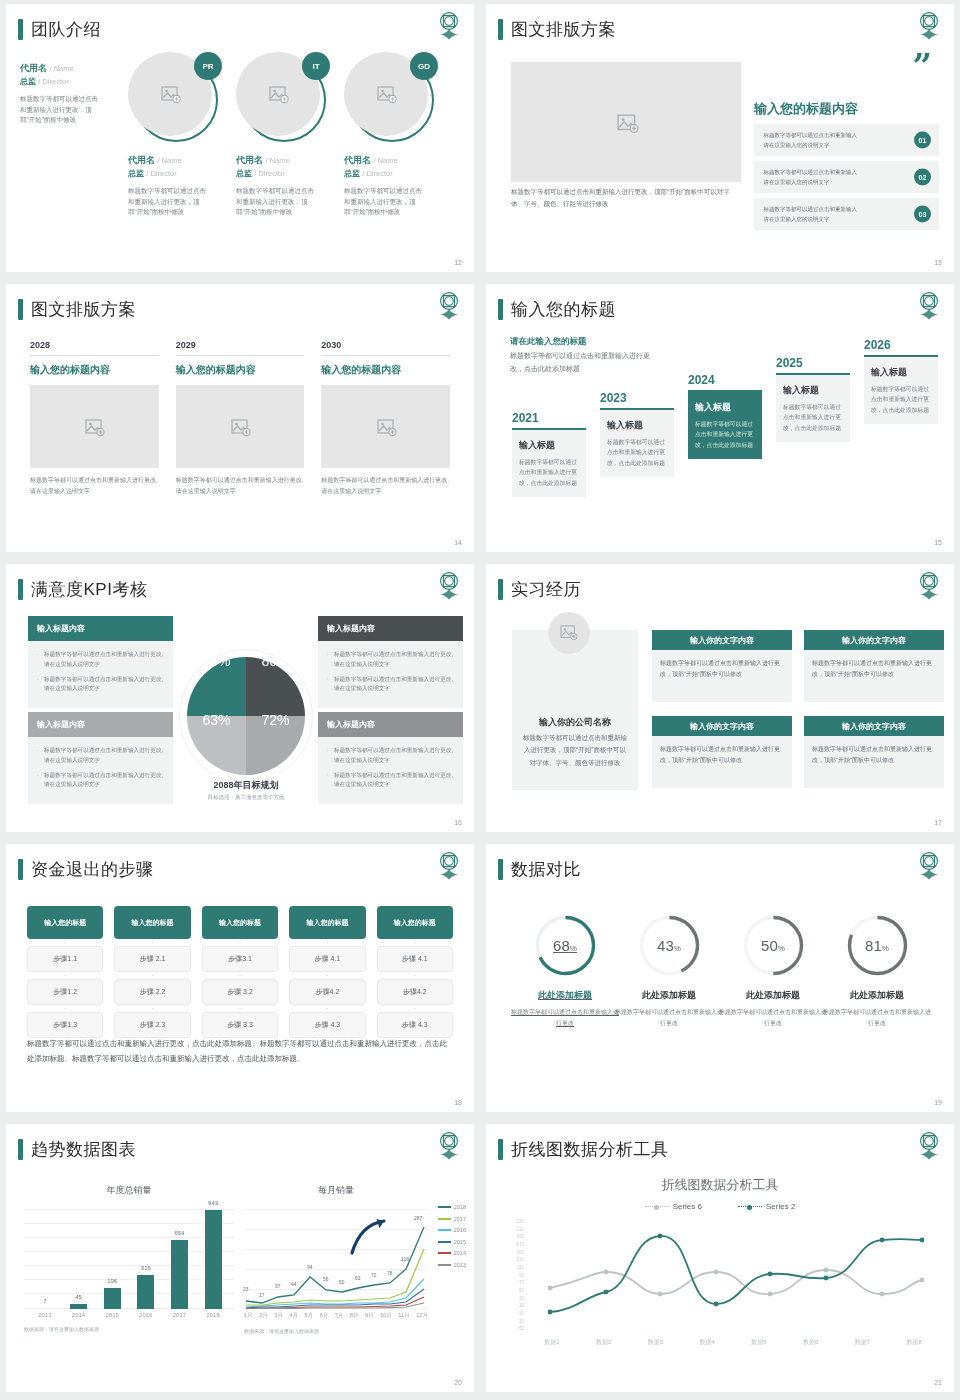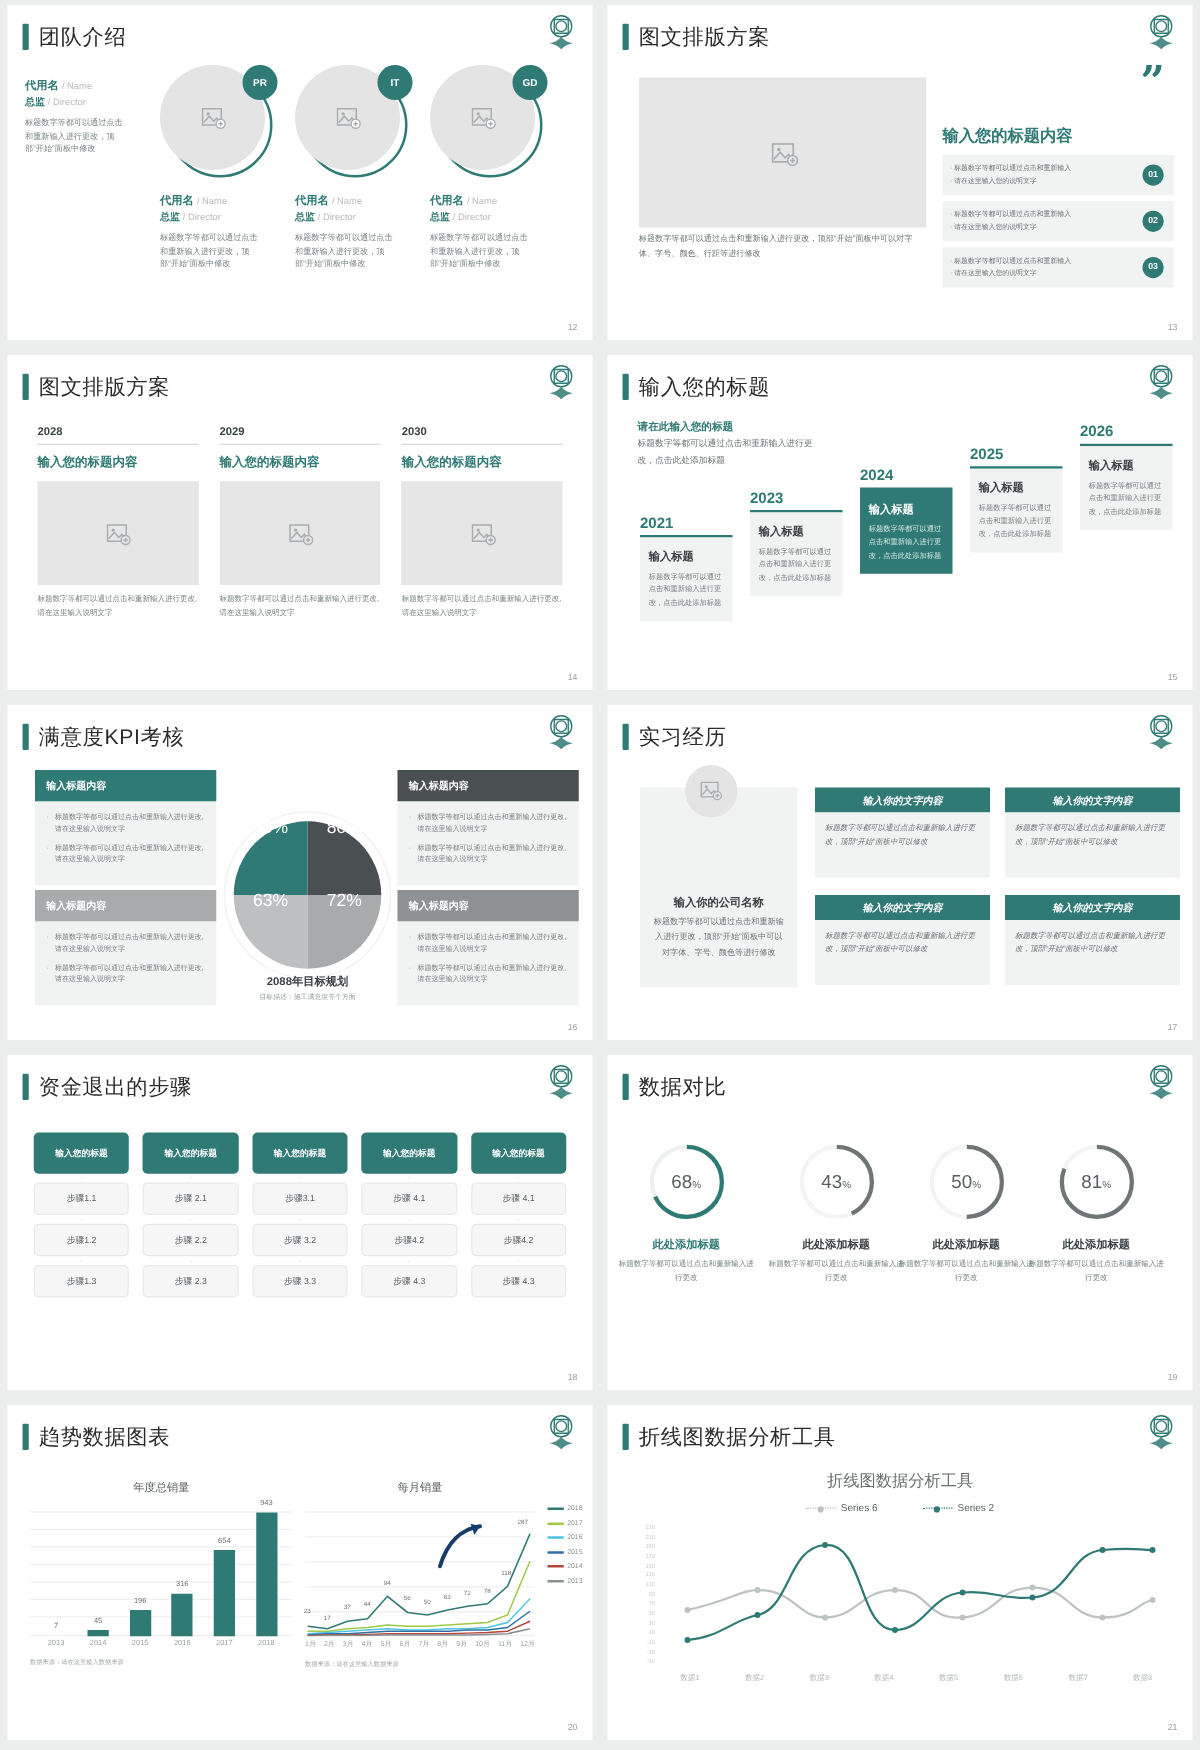--- a/index.html
+++ b/index.html
@@ -117,21 +117,21 @@
   .pie-lab{font-size:5px;margin-top:1px;}
   .s16-foot{position:absolute;left:150px;top:215px;width:180px;text-align:center;}
   .s16-f1{font-size:9px;font-weight:bold;color:#3a3f42;}
   .s16-f2{font-size:5.5px;color:#9aa0a3;margin-top:2px;}
 
   
   .s17-left{position:absolute;left:26px;top:66px;width:126px;height:160px;background:#f1f2f2;}
   .s17-av{position:absolute;left:62px;top:48px;width:42px;height:42px;border-radius:50%;background:#e4e4e4;display:flex;align-items:center;justify-content:center;z-index:2;}
   .s17-lt{position:absolute;left:26px;top:152px;width:126px;text-align:center;font-size:9px;font-weight:bold;color:#3a3f42;}
   .s17-ld{position:absolute;left:36px;top:168px;width:106px;text-align:center;font-size:6.5px;line-height:1.9;color:#6d7275;}
-  .s17-card{position:absolute;width:140px;font-style:italic;}
+  .s17-card{position:absolute;width:140px;}
   .s17-ch{height:20px;background:var(--teal);color:#fff;font-size:8px;font-weight:bold;display:flex;align-items:center;justify-content:center;}
   .s17-cb{background:#f1f2f2;padding:8px;font-size:6px;line-height:1.9;color:#6d7275;height:52px;}
 
   
   .s18-grid{position:absolute;left:21px;top:62px;right:21px;display:flex;gap:11px;}
   .s18-col{width:77px;}
   .s18-h{background:var(--teal);color:#fff;border-radius:4px;height:33px;display:flex;align-items:center;justify-content:center;font-size:7px;font-weight:bold;}
   .s18-c{background:#f6f6f6;border:1px solid #e7e8e8;border-radius:4px;height:26px;display:flex;align-items:center;justify-content:center;font-size:7px;color:#5a5f63;margin-top:7px;position:relative;}
   .s18-c:before{content:"·";position:absolute;top:-9px;left:50%;transform:translateX(-50%);color:#c6c9ca;font-size:8px;}
   .s18-note{position:absolute;left:21px;right:21px;top:192px;font-size:7.5px;line-height:2;color:#4f5457;}
@@ -615,40 +615,41 @@
         <div class="s18-c">步骤4.2</div>
         <div class="s18-c">步骤 4.3</div>
       </div>
       <div class="s18-col">
         <div class="s18-h">输入您的标题</div>
         <div class="s18-c">步骤 4.1</div>
         <div class="s18-c">步骤4.2</div>
         <div class="s18-c">步骤 4.3</div>
       </div>
     </div>
+    <div class="s18-note">标题数字等都可以通过点击和重新输入进行更改，点击此处添加标题。标题数字等都可以通过点击和重新输入进行更改，点击此处添加标题。标题数字等都可以通过点击和重新输入进行更改，点击此处添加标题。</div>
     <div class="pagenum">18</div>
   </div>
 
   <div class="slide">
     <div class="s-head">
       <div class="s-bar"></div>
       <div class="s-title">数据对比</div>
     </div>
     <div class="logo">
       <svg viewBox="0 0 26 30" width="26" height="30">
           <g fill="none" stroke="#2f7a74" stroke-width="1.1">
             <circle cx="13" cy="11" r="8.4"></circle>
             <path d="M7.4 5.6h11.2v11H7.4z"></path>
             <path d="M13 19.4c-3 3.6-6 4.6-9.6 5.2 4 .6 7 2 9.6 4.8 2.6-2.8 5.6-4.2 9.6-4.8-3.6-.6-6.6-1.6-9.6-5.2z" fill="#2f7a74" stroke="none" opacity=".85"></path>
             <circle cx="13" cy="11" r="4.3"></circle>
           </g>
         </svg>
     </div>
 
-    <div class="s19-item" style="left:8px;top:70px;">
+    <div class="s19-item" style="left:24px;top:70px;text-decoration:underline;">
       <div class="ring">
         <svg width="63" height="63" viewBox="0 0 63 63" style="position:absolute;left:0;top:0;transform:rotate(-90deg);">
           <circle cx="31.5" cy="31.5" r="28" fill="none" stroke="#eeefef" stroke-width="3.4"></circle>
           <circle cx="31.5" cy="31.5" r="28" fill="none" stroke="#2f7a74" stroke-width="3.4" stroke-dasharray="119.6 176" stroke-linecap="butt"></circle>
         </svg>
         <div class="ring-val"><span>68</span><sub>%</sub></div>
       </div>
       <div class="s19-t acc">此处添加标题</div>
       <div class="s19-d">标题数字等都可以通过点击和重新输入进行更改</div>
     </div>

